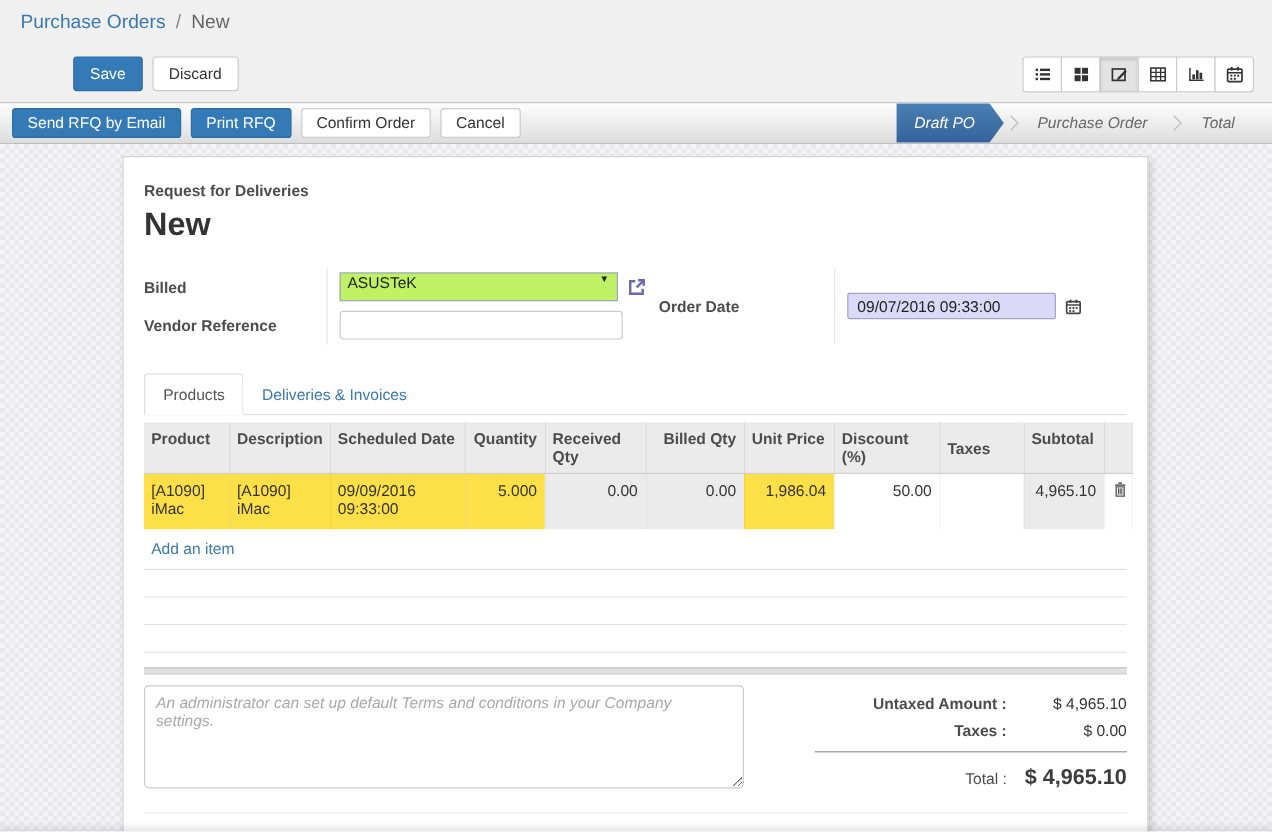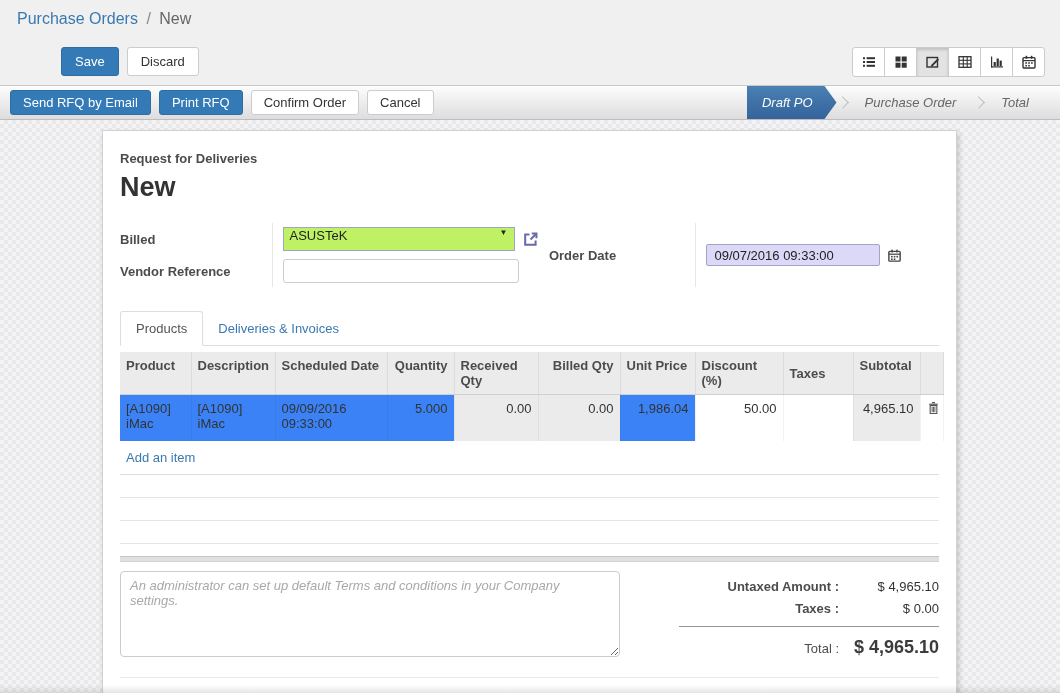--- a/index.html
+++ b/index.html
@@ -83,21 +83,21 @@
 
   
   table.lines { width:100%; border-collapse:collapse; table-layout:fixed; margin-top:6px; }
   table.lines th { background:#ebebeb; font-size:13px; font-weight:bold; color:#4c4c4c;
     text-align:left; vertical-align:top; padding:6px; border-bottom:1px solid #cfcfcf;
     border-right:1px solid #dcdcdc; }
   table.lines th.vm { vertical-align:middle;margin-left:40px; }
   table.lines th.num { text-align:right; }
   table.lines td { font-size:13px; color:#333; padding:6px; vertical-align:top;
     border-right:1px solid rgba(0,0,0,0.05); height:46px; cursor:pointer; }
-  td.hl { background:#3b82f6; }
+  td.hl { background:#fde047; }
   td.ro { background:#ebebeb; }
   td.num { text-align:right; }
   td.trash-cell { text-align:center; vertical-align:middle; }
   .add-row { border-bottom:1px solid #dedede; padding:9px 6px; font-size:13px;
     color:#3a79af; cursor:pointer; }
   .empty-line { height:23px; border-bottom:1px solid #e4e4e4; }
 
   
   .thick-sep { margin-top:12px; height:6px; background:#e0e0e0;
     border-top:1px solid #c6c6c6; border-bottom:1px solid #d2d2d2; }

